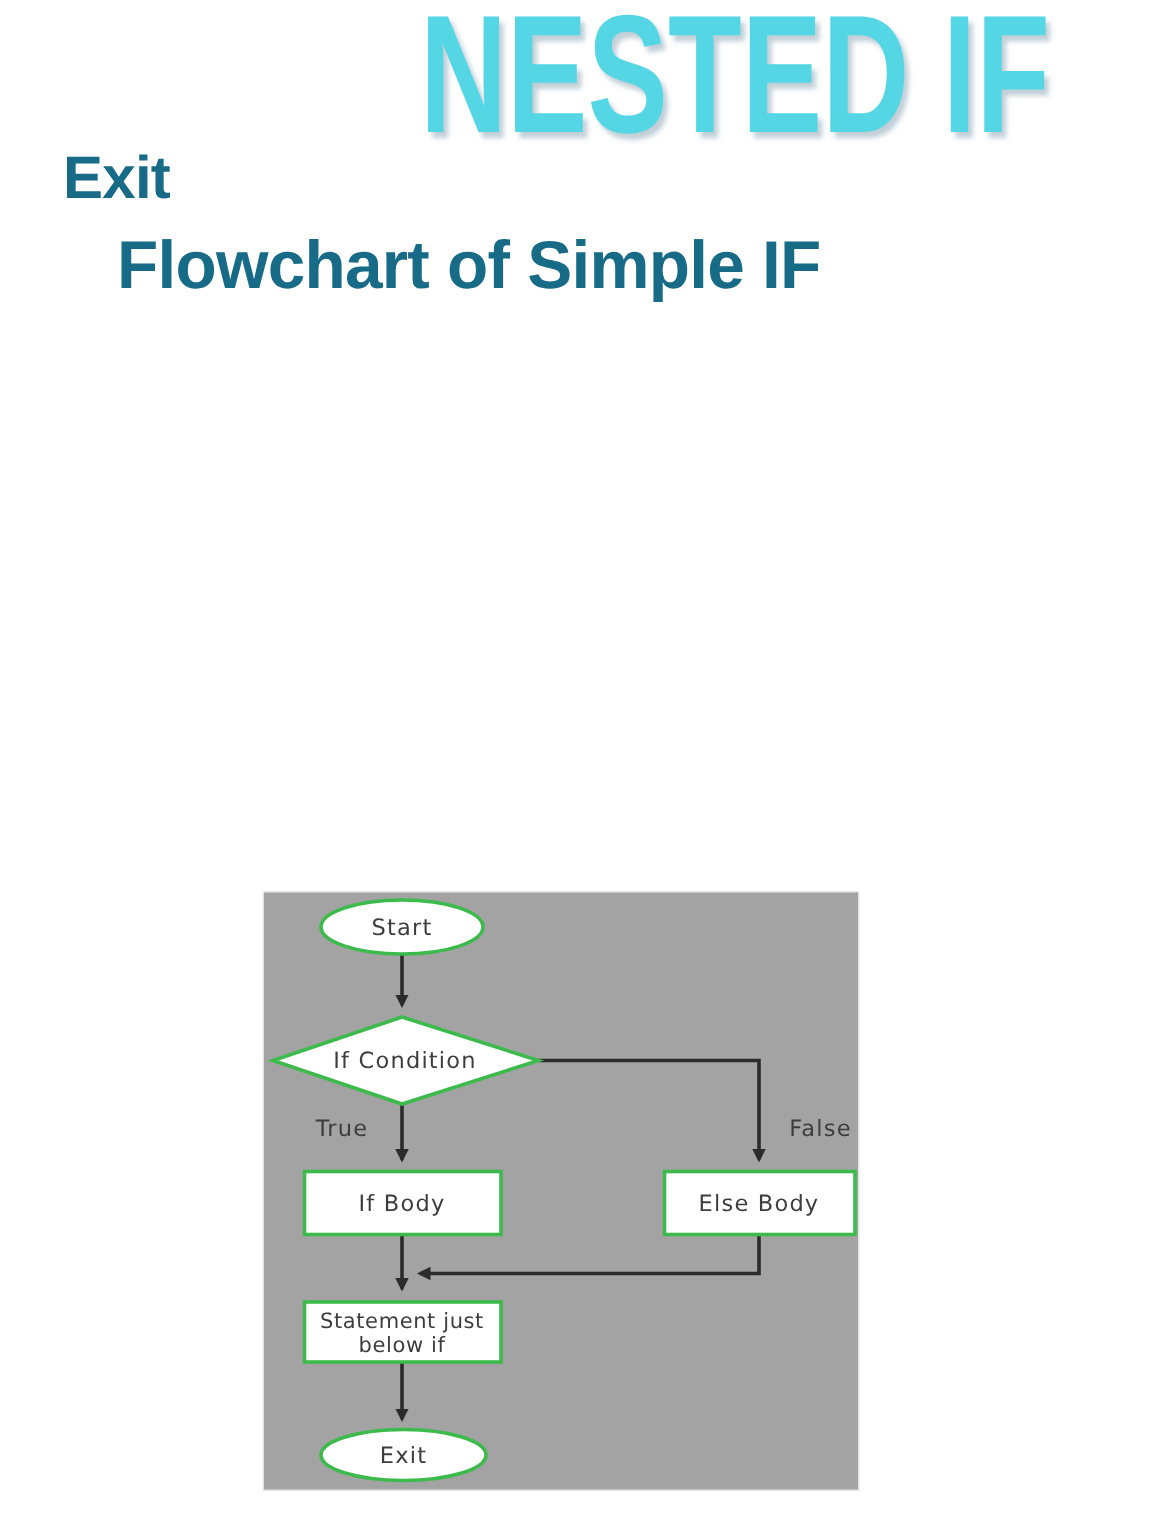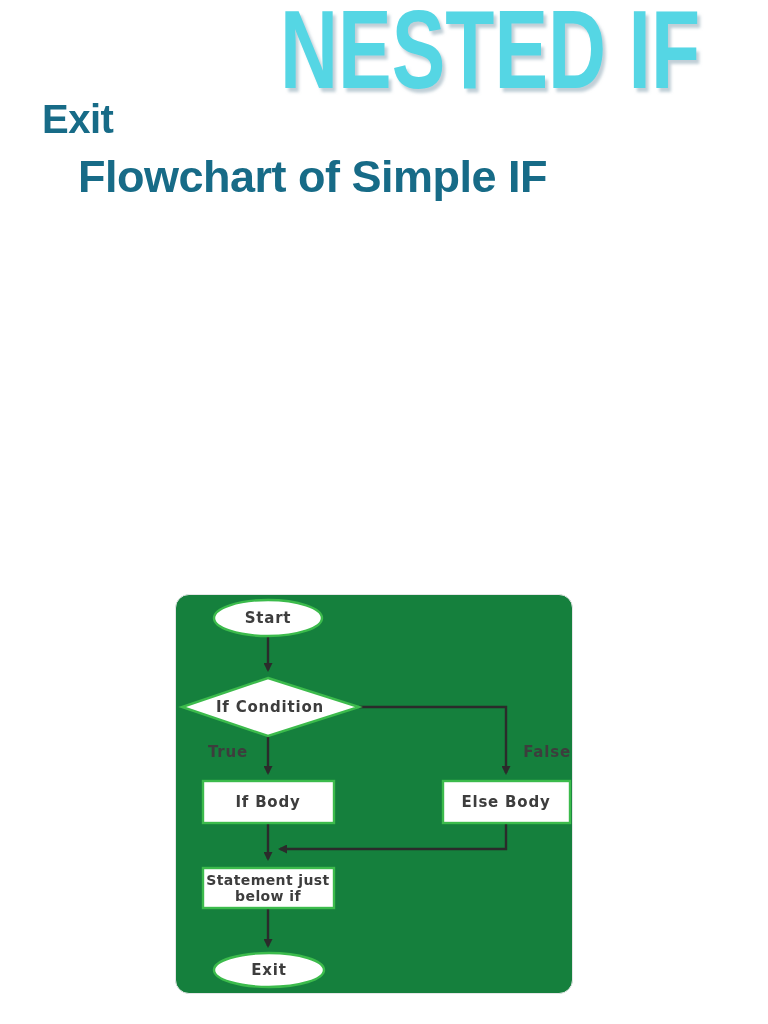--- a/index.html
+++ b/index.html
@@ -15,23 +15,22 @@
   }
   .heading{
     position:absolute;left:42px;
     color:#176b87;font-weight:bold;line-height:1;
     letter-spacing:-0.5px;
   }
   .heading.recap{top:99px;font-size:40px;}
   .heading.subtitle{top:154px;font-size:45px;margin-left:36px;}
   .flowchart-box{
     position:absolute;left:175px;top:594px;width:396px;height:398px;
-    background:#15803d;border:1px solid #e4e6e6;border-radius:14px;
+    background:#a3a3a3;border:1px solid #e4e6e6;border-radius:1px;
     box-sizing:content-box;
-    font-weight:bold;
   }
   .flow-svg{position:absolute;left:0;top:0;width:396px;height:398px;}
   .flow-shape{fill:#ffffff;stroke:#3cbb4c;stroke-width:2.4;}
   .flow-line{stroke:#2b2b2b;stroke-width:2.4;fill:none;}
   .flow-label{
     font-family:"DejaVu Sans",sans-serif;font-size:15px;fill:#3d3d3d;
     letter-spacing:0.8px;text-anchor:middle;
   }
   .flow-label.small{font-size:14px;letter-spacing:0.4px;}
 </style>

